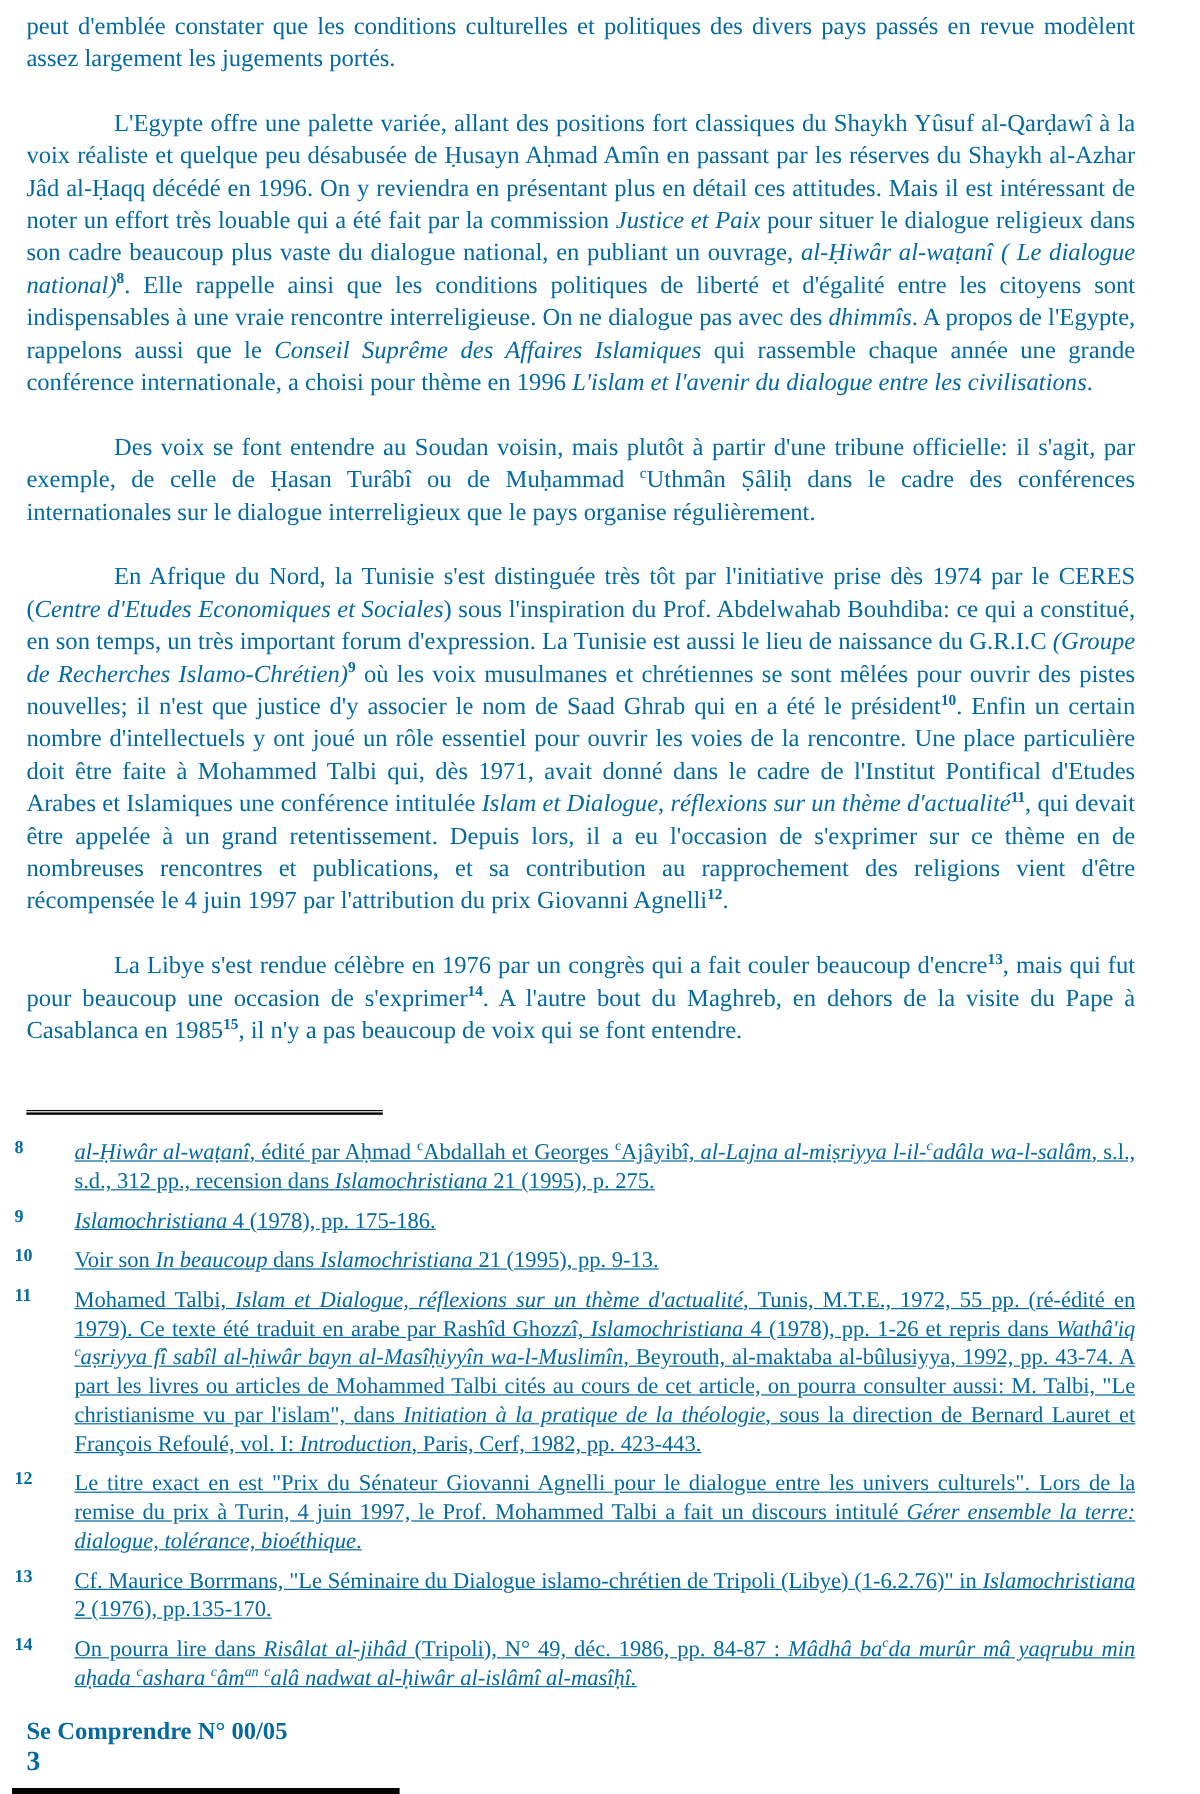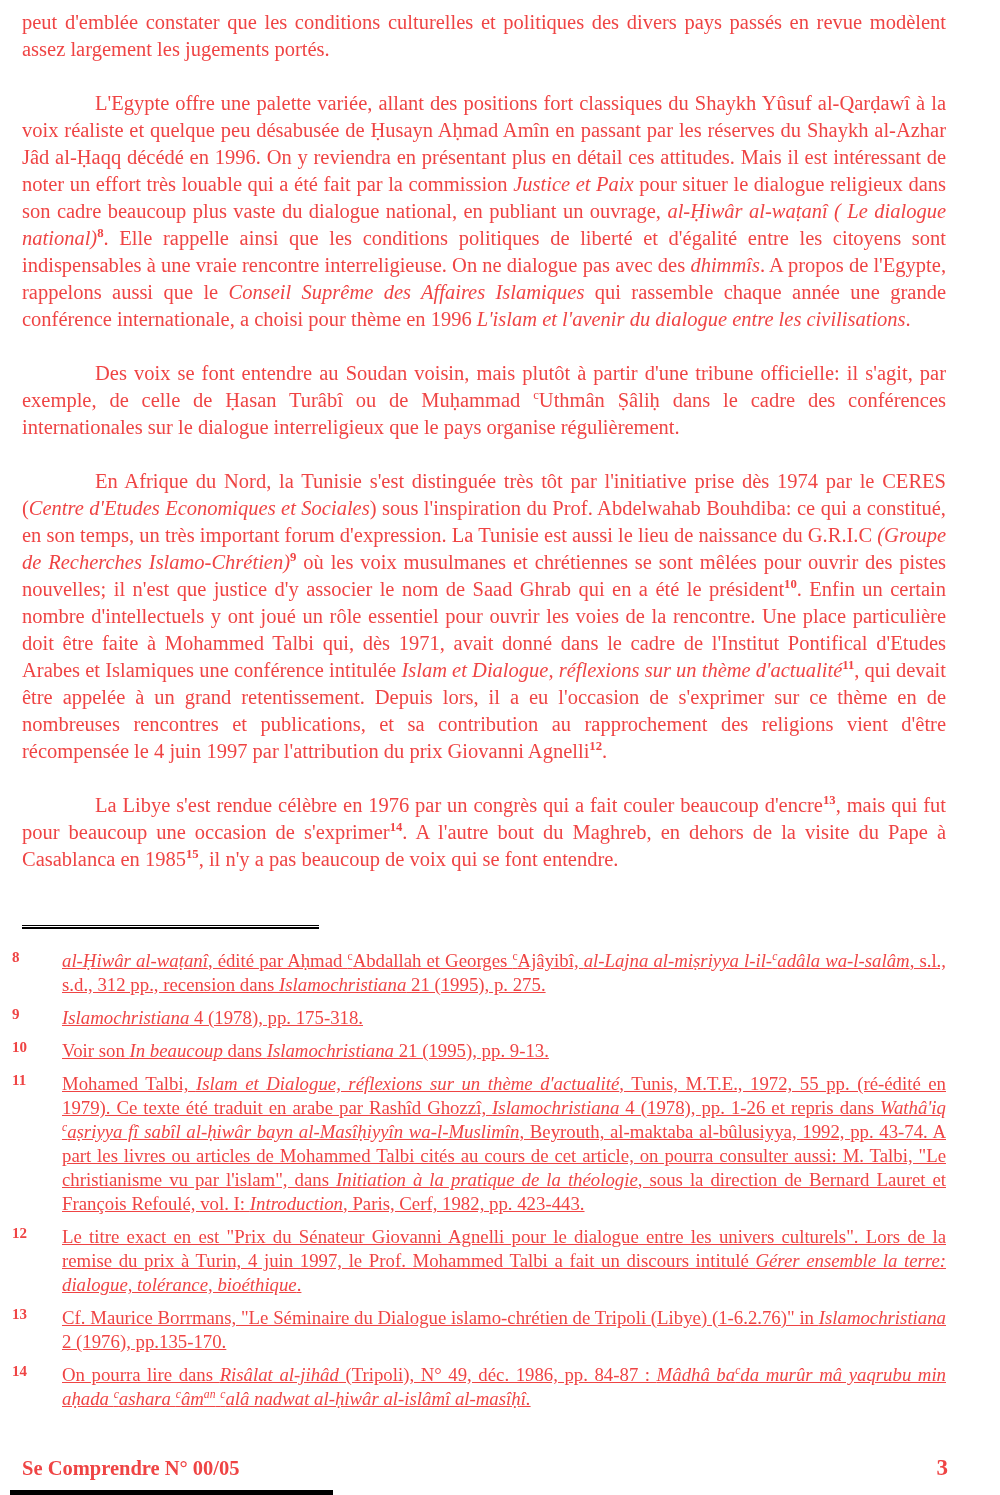--- a/index.html
+++ b/index.html
@@ -1,21 +1,21 @@
 <!DOCTYPE html>
 <html><head>
 <meta charset="utf-8">
 <style>
   html, body { margin: 0; padding: 0; background: #ffffff; }
   .page {
     position: relative;
     width: 1000px;
     height: 1495px;
     background: #ffffff;
-    color: #ef4444;
+    color: #0369a1;
     font-family: "Liberation Serif", "DejaVu Serif", serif;
     overflow: hidden;
   }
   .content { padding: 9px 54px 0 22px; }
   .para {
     font-size: 20.5px;
     line-height: 27px;
     text-align: justify;
     margin: 0 0 27px 0;
   }
@@ -50,23 +50,24 @@
     position: relative;
     top: -4px;
   }
   .fn-text { flex: 1; text-decoration: underline; }
   .page-footer {
     position: absolute;
     left: 22px;
     right: 52px;
     bottom: 14px;
     display: flex;
-    justify-content: space-between;
+    justify-content: center;
     align-items: baseline;
     font-weight: bold;
+    flex-direction: column;
   }
   .footer-title { font-size: 20.5px; }
   .footer-page { font-size: 23px; }
   .artifact {
     position: absolute;
     left: 10px;
     bottom: 0;
     width: 323px;
     height: 5px;
     background: #000;
@@ -85,21 +86,21 @@
         <p class="para indent"><span>La Libye s'est rendue célèbre en 1976 par un congrès qui a fait couler beaucoup d'encre</span><span class="sup bold">13</span><span>, mais qui fut pour beaucoup une occasion de s'exprimer</span><span class="sup bold">14</span><span>. A l'autre bout du Maghreb, en dehors de la visite du Pape à Casablanca en 1985</span><span class="sup bold">15</span><span>, il n'y a pas beaucoup de voix qui se font entendre.</span></p>
       </section>
     <div class="fn-sep"></div>
     <section id="footnotes">
         <div class="fn">
           <span class="fn-marker">8</span>
           <div class="fn-text"><span class="it">al-Ḥiwâr al-waṭanî</span><span>, édité par Aḥmad </span><span class="sup">c</span><span>Abdallah et Georges </span><span class="sup">c</span><span>Ajâyibî, </span><span class="it">al-Lajna al-miṣriyya l-il-</span><span class="sup it">c</span><span class="it">adâla wa-l-salâm</span><span>, s.l., s.d., 312 pp., recension dans </span><span class="it">Islamochristiana</span><span> 21 (1995), p. 275.</span></div>
         </div>
         <div class="fn">
           <span class="fn-marker">9</span>
-          <div class="fn-text"><span class="it">Islamochristiana</span><span> 4 (1978), pp. 175-318.</span></div>
+          <div class="fn-text"><span class="it">Islamochristiana</span><span> 4 (1978), pp. 175-186.</span></div>
         </div>
         <div class="fn">
           <span class="fn-marker">10</span>
           <div class="fn-text"><span>Voir son </span><span class="it">In beaucoup</span><span> dans </span><span class="it">Islamochristiana</span><span> 21 (1995), pp. 9-13.</span></div>
         </div>
         <div class="fn">
           <span class="fn-marker">11</span>
           <div class="fn-text"><span>Mohamed Talbi, </span><span class="it">Islam et Dialogue, réflexions sur un thème d'actualité</span><span>, Tunis, M.T.E., 1972, 55 pp. (ré-édité en 1979).  Ce texte été traduit en arabe par Rashîd Ghozzî, </span><span class="it">Islamochristiana</span><span> 4 (1978), pp. 1-26 et repris dans </span><span class="it">Wathâ'iq </span><span class="sup it">c</span><span class="it">aṣriyya fî sabîl al-ḥiwâr bayn al-Masîḥiyyîn wa-l-Muslimîn</span><span>, Beyrouth, al-maktaba al-bûlusiyya, 1992, pp. 43-74. A part les livres ou articles de Mohammed Talbi cités au cours de cet article, on pourra consulter aussi: M. Talbi, "Le christianisme vu par l'islam", dans </span><span class="it">Initiation à la pratique de la théologie</span><span>, sous la direction de Bernard Lauret et François Refoulé, vol. I: </span><span class="it">Introduction</span><span>, Paris, Cerf, 1982, pp. 423-443.</span></div>
         </div>
         <div class="fn">

